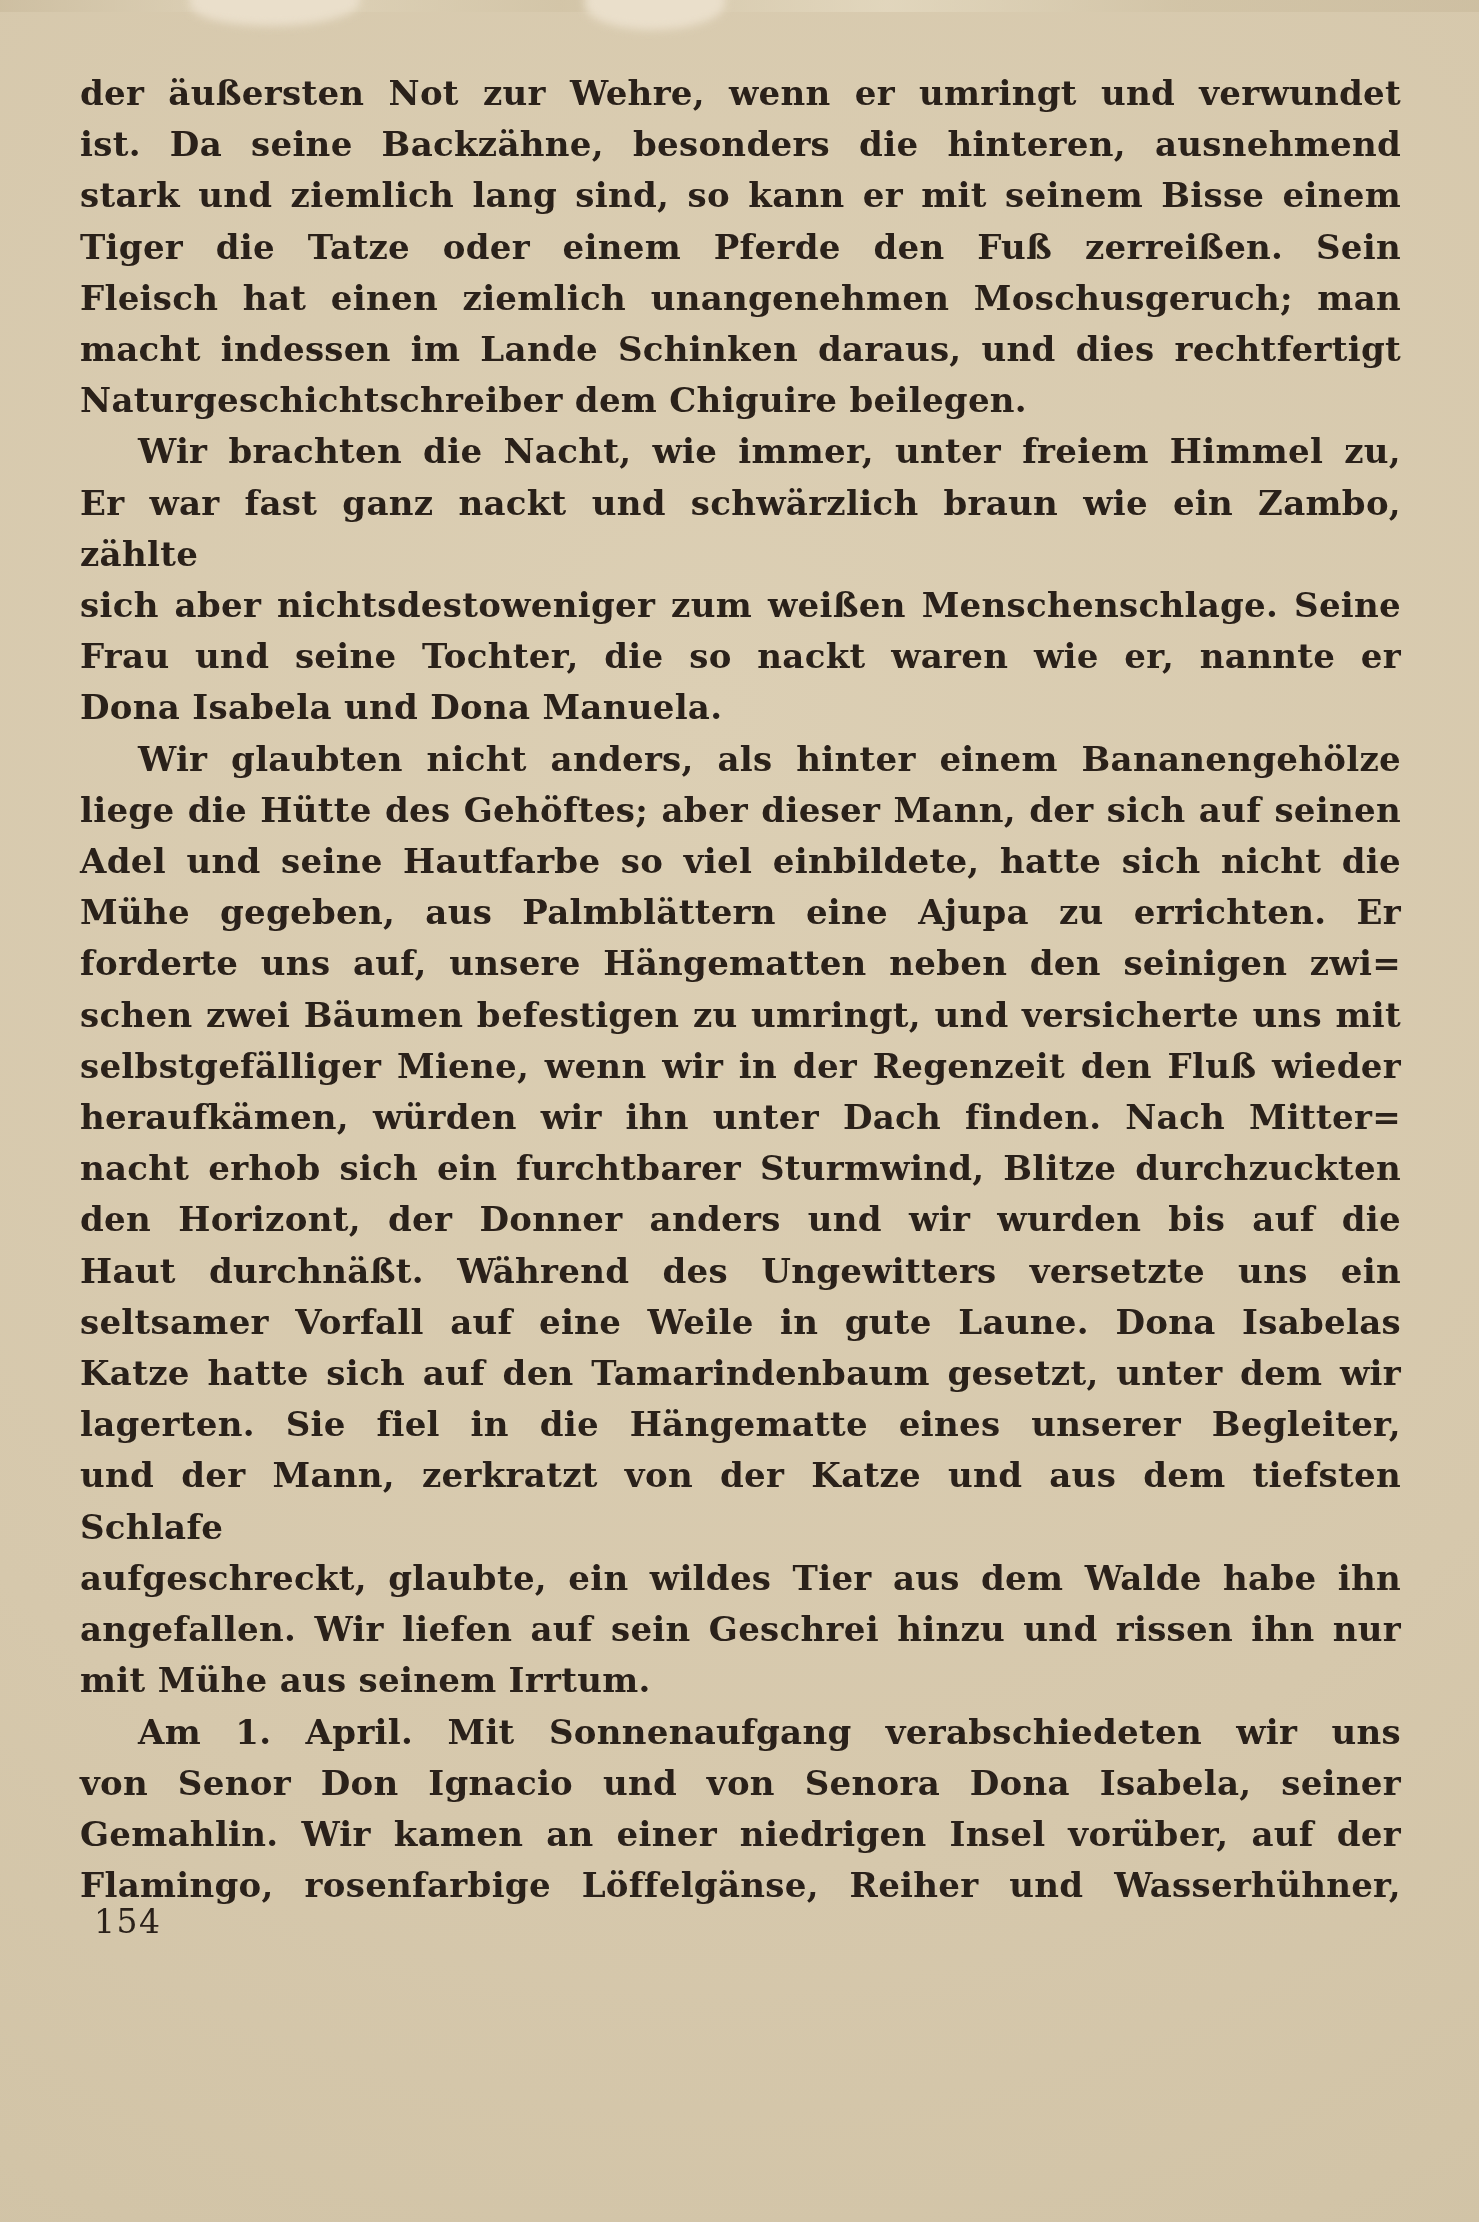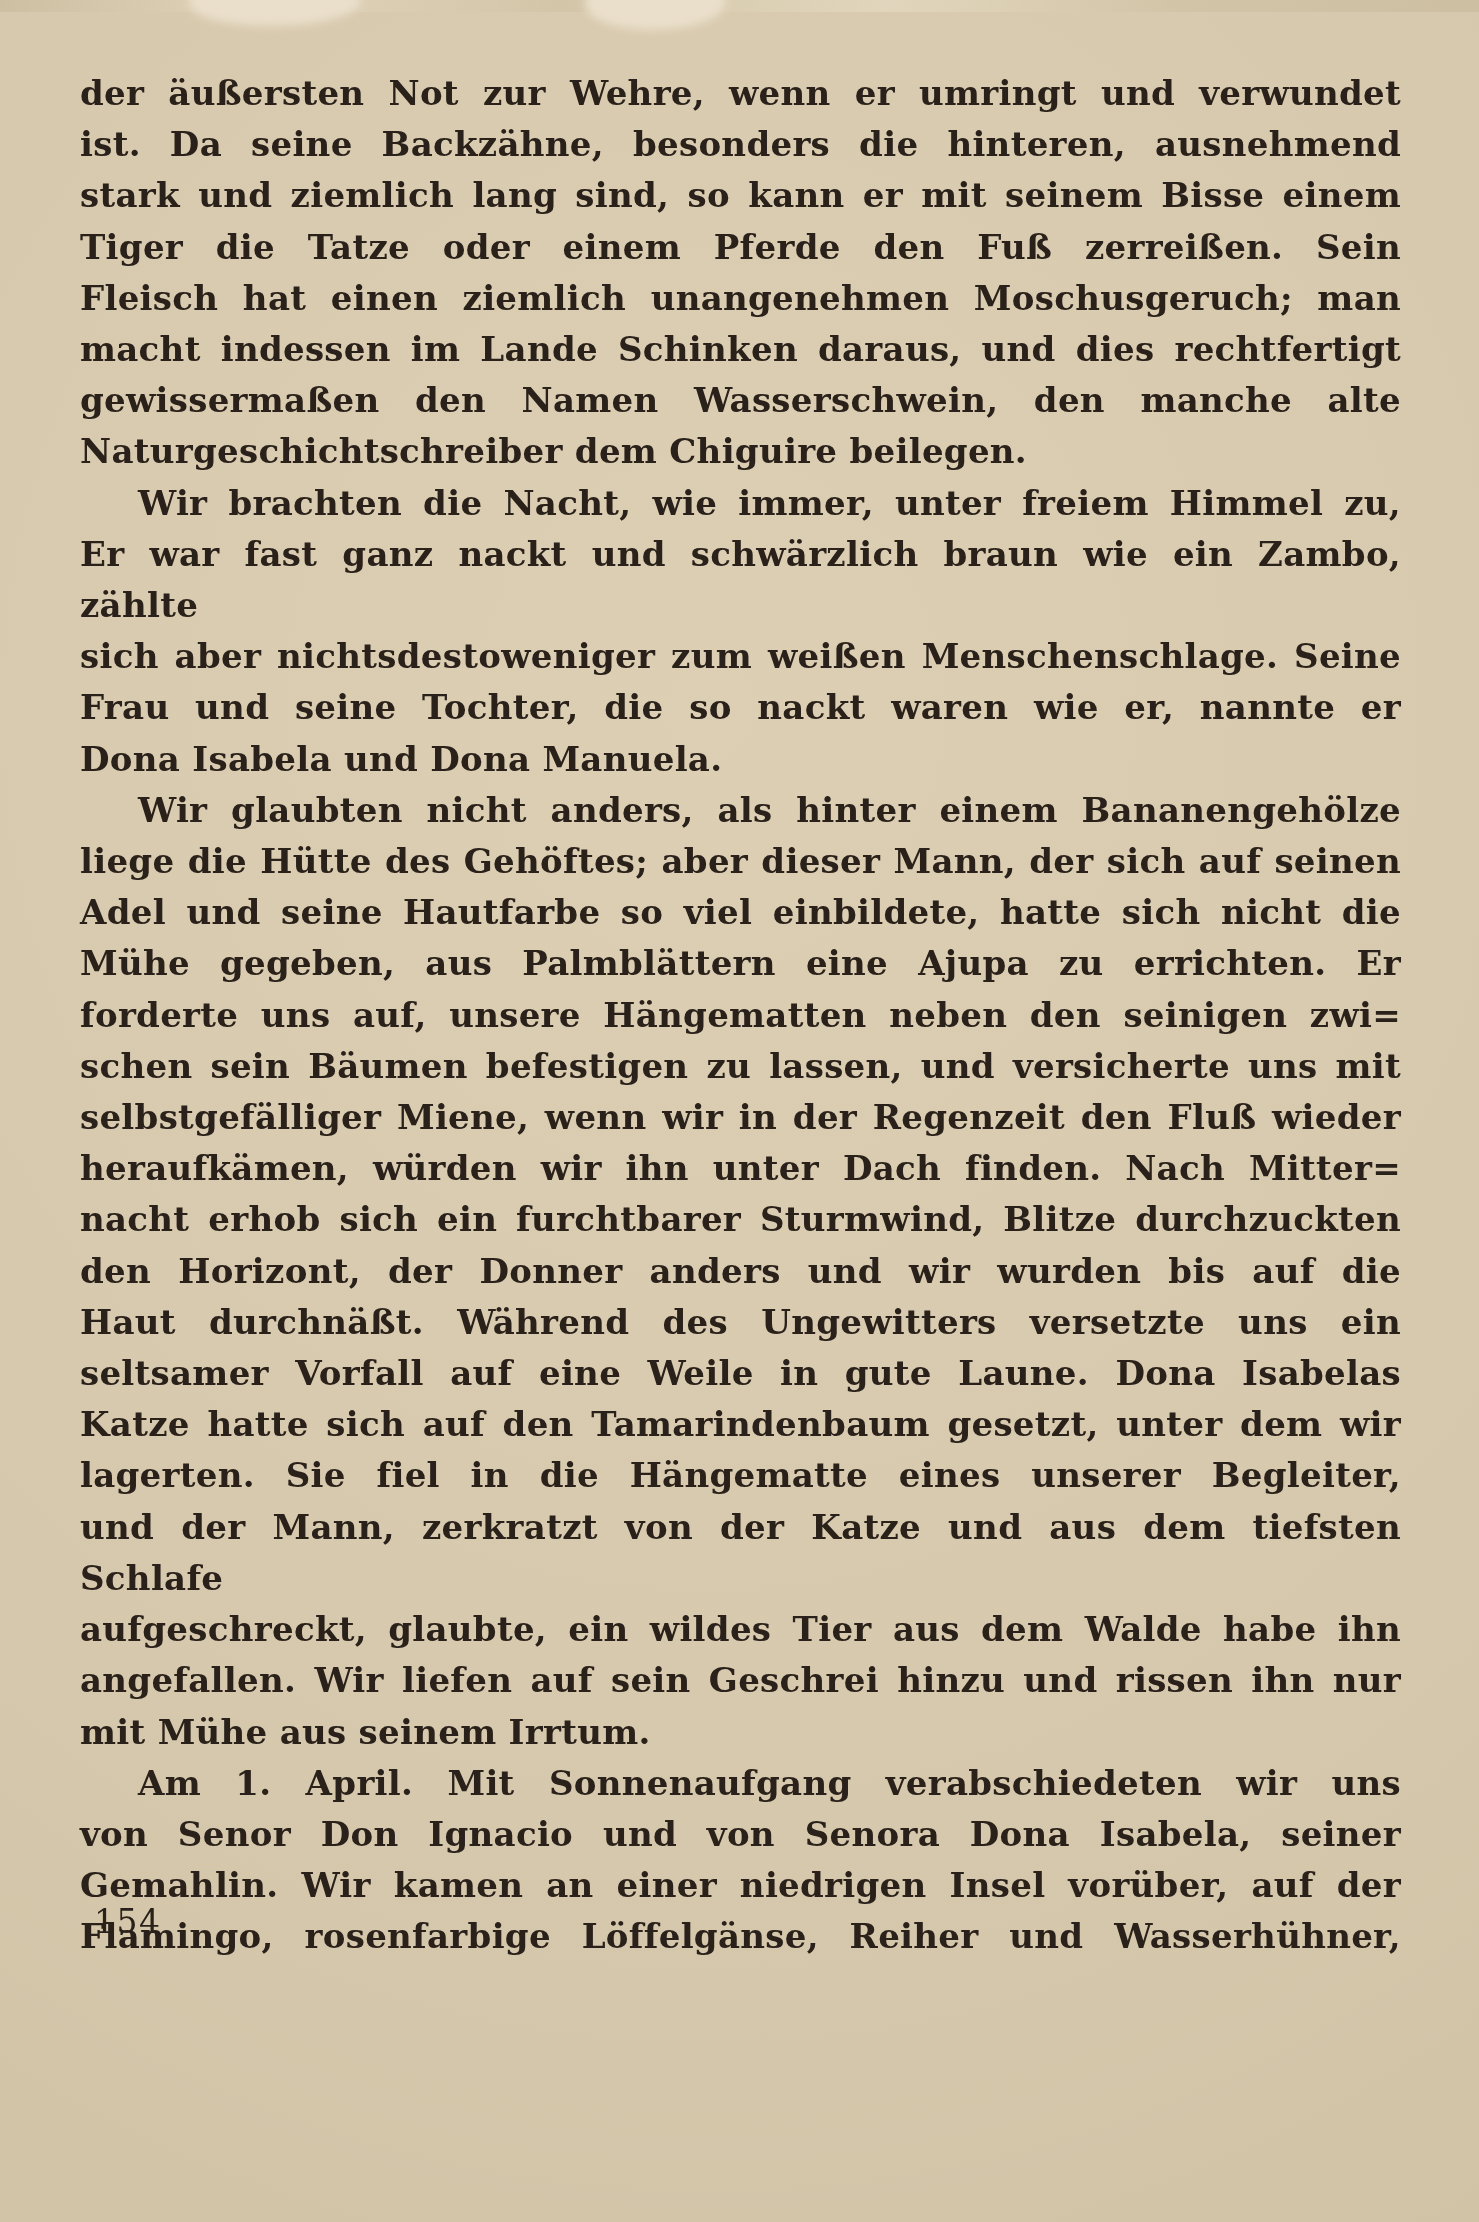--- a/index.html
+++ b/index.html
@@ -44,33 +44,32 @@
 <div class="tear tear-1"></div>
 <div class="tear tear-2"></div>
 
 <div class="text-block">
   <div class="line">der äußersten Not zur Wehre, wenn er umringt und verwundet</div>
   <div class="line">ist. Da seine Backzähne, besonders die hinteren, ausnehmend</div>
   <div class="line">stark und ziemlich lang sind, so kann er mit seinem Bisse einem</div>
   <div class="line">Tiger die Tatze oder einem Pferde den Fuß zerreißen. Sein</div>
   <div class="line">Fleisch hat einen ziemlich unangenehmen Moschusgeruch; man</div>
   <div class="line">macht indessen im Lande Schinken daraus, und dies rechtfertigt</div>
-  <div class="line">gewissermaßen den Namen Wasserschwein, den manche alte</div>
   <div class="line end">Naturgeschichtschreiber dem Chiguire beilegen.</div>
   <div class="line indent">Wir brachten die Nacht, wie immer, unter freiem Himmel zu,</div>
   <div class="line">Er war fast ganz nackt und schwärzlich braun wie ein Zambo, zählte</div>
   <div class="line">sich aber nichtsdestoweniger zum weißen Menschenschlage. Seine</div>
   <div class="line">Frau und seine Tochter, die so nackt waren wie er, nannte er</div>
   <div class="line end">Dona Isabela und Dona Manuela.</div>
   <div class="line indent">Wir glaubten nicht anders, als hinter einem Bananengehölze</div>
   <div class="line">liege die Hütte des Gehöftes; aber dieser Mann, der sich auf seinen</div>
   <div class="line">Adel und seine Hautfarbe so viel einbildete, hatte sich nicht die</div>
   <div class="line">Mühe gegeben, aus Palmblättern eine Ajupa zu errichten. Er</div>
   <div class="line">forderte uns auf, unsere Hängematten neben den seinigen zwi=</div>
-  <div class="line">schen sein Bäumen befestigen zu lassen, und versicherte uns mit</div>
+  <div class="line">schen zwei Bäumen befestigen zu umringt, und versicherte uns mit</div>
   <div class="line">selbstgefälliger Miene, wenn wir in der Regenzeit den Fluß wieder</div>
   <div class="line">heraufkämen, würden wir ihn unter Dach finden. Nach Mitter=</div>
   <div class="line">nacht erhob sich ein furchtbarer Sturmwind, Blitze durchzuckten</div>
   <div class="line">den Horizont, der Donner anders und wir wurden bis auf die</div>
   <div class="line">Haut durchnäßt. Während des Ungewitters versetzte uns ein</div>
   <div class="line">seltsamer Vorfall auf eine Weile in gute Laune. Dona Isabelas</div>
   <div class="line">Katze hatte sich auf den Tamarindenbaum gesetzt, unter dem wir</div>
   <div class="line">lagerten. Sie fiel in die Hängematte eines unserer Begleiter,</div>
   <div class="line">und der Mann, zerkratzt von der Katze und aus dem tiefsten Schlafe</div>
   <div class="line">aufgeschreckt, glaubte, ein wildes Tier aus dem Walde habe ihn</div>

